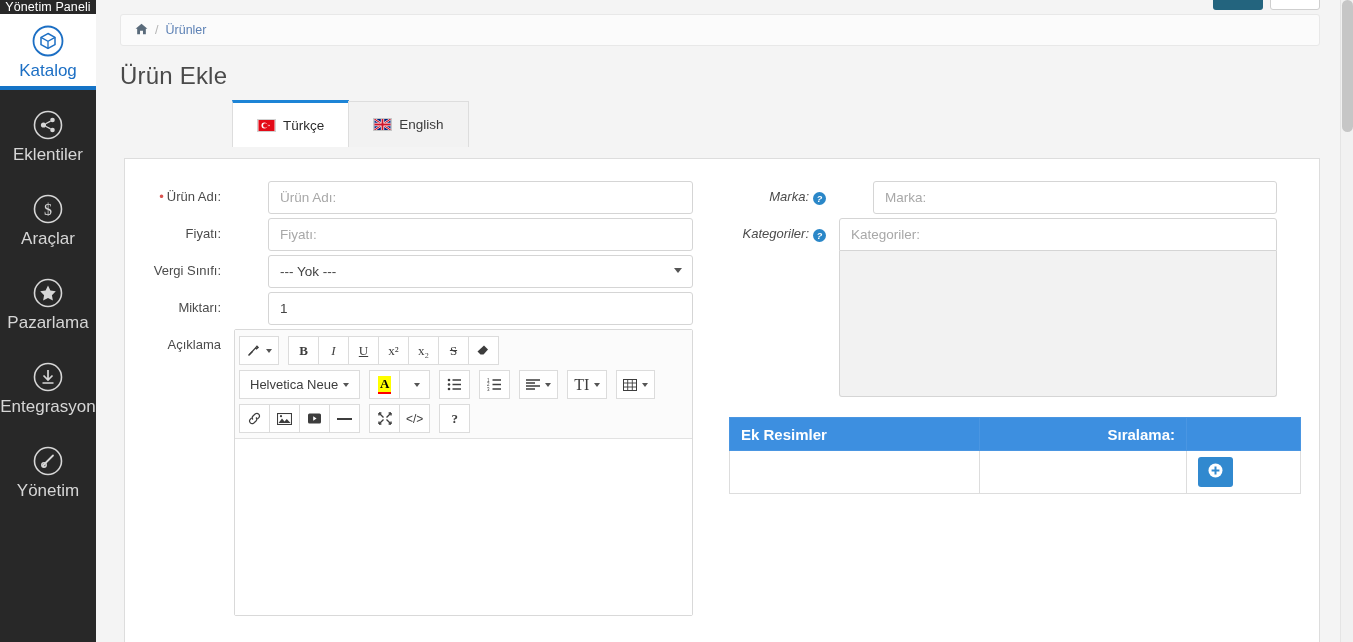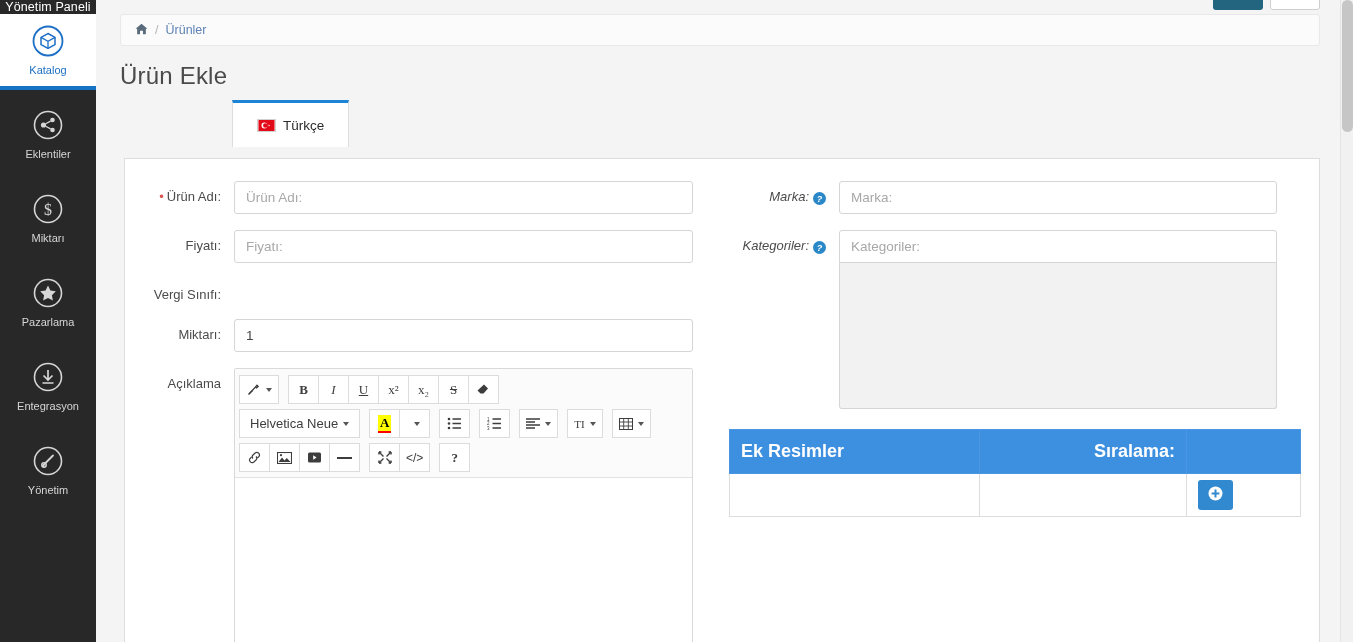--- a/index.html
+++ b/index.html
@@ -36,21 +36,21 @@
   .nav-item {
     width: 96px;
     padding: 10px 0 9px 0;
     text-align: center;
     color: #d6d6d6;
     cursor: pointer;
     position: relative;
   }
   .nav-item .nav-label {
     display: block;
-    font-size: 11px;
+    font-size: 17px;
     margin-top: 6px;
     line-height: 13px;
     white-space: nowrap;
   }
   .nav-item.active {
     background: #ffffff;
     color: #1c6fc4;
   }
   .nav-item.active::after {
     content: "";
@@ -202,21 +202,21 @@
   }
   .sel .inp { appearance: none; padding-right: 26px; }
   .sel .caret {
     position: absolute; right: 11px; top: 13px;
     width: 0; height: 0;
     border-left: 4px solid transparent;
     border-right: 4px solid transparent;
     border-top: 5px solid #555;
     pointer-events: none;
   }
-  .mrow { margin-bottom: 16px; }
+  .mrow { margin-bottom: 4px; gap: 34px; }
 
   .catbox {
     width: 100%;
     height: 146px;
     border: 1px solid #d5d5d5;
     border-top: none;
     background: #f2f2f2;
     border-radius: 0 0 3px 3px;
   }
 
@@ -284,23 +284,23 @@
   
   .tbl {
     border-collapse: collapse;
     width: 572px;
     margin-top: 20px;
     border: 1px solid #3c8dde;
   }
   .tbl th {
     background: #3d8fe0;
     color: #ffffff;
-    font-size: 18px;
+    font-size: 15px;
     font-weight: bold;
-    height: 44px;
+    height: 33px;
     padding: 0 11px;
     border: 1px solid #4a96e2;
     text-align: left;
   }
   .tbl th.right { text-align: right; }
   .tbl th.narrow { width: 114px; }
   .tbl td {
     border: 1px solid #dddddd;
     height: 40px;
     padding: 6px 11px;
@@ -364,21 +364,21 @@
       <span class="nav-label">Eklentiler</span>
     </div>
 
     <div class="nav-item" style="margin-top:12px">
       <span class="nav-icon">
         <svg viewBox="0 0 34 34">
             <circle cx="17" cy="17" r="13.5" fill="none" stroke="#d6d6d6" stroke-width="1.6"></circle>
         <text x="17" y="23" text-anchor="middle" font-size="16" font-family="Liberation Serif, serif" fill="#d6d6d6">$</text>
           </svg>
       </span>
-      <span class="nav-label">Miktarı</span>
+      <span class="nav-label">Araçlar</span>
     </div>
 
     <div class="nav-item" style="margin-top:12px">
       <span class="nav-icon">
         <svg viewBox="0 0 34 34">
             <circle cx="17" cy="17" r="13.5" fill="none" stroke="#d6d6d6" stroke-width="1.6"></circle>
         <path d="M17 9.5 L19.4 14.6 L24.8 15.3 L20.9 19.2 L21.9 24.6 L17 22 L12.1 24.6 L13.1 19.2 L9.2 15.3 L14.6 14.6 Z" fill="#d6d6d6"></path>
           </svg>
       </span>
       <span class="nav-label">Pazarlama</span>
@@ -431,20 +431,32 @@
         <span class="flag">
           <svg viewBox="0 0 19 13">
               <rect width="19" height="13" fill="#e30a17"></rect>
               <circle cx="7" cy="6.5" r="3.4" fill="#fff"></circle>
               <circle cx="8.1" cy="6.5" r="2.7" fill="#e30a17"></circle>
               <path d="M11.2 6.5 L13.6 5.7 L12.1 7.8 L12.1 5.2 L13.6 7.3 Z" fill="#fff"></path>
             </svg>
         </span>
         <span>Türkçe</span>
       </div>
+      <div class="tab">
+        <span class="flag">
+          <svg viewBox="0 0 19 13">
+              <rect width="19" height="13" fill="#00247d"></rect>
+          <path d="M0,0 L19,13 M19,0 L0,13" stroke="#fff" stroke-width="2.6"></path>
+          <path d="M0,0 L19,13 M19,0 L0,13" stroke="#cf142b" stroke-width="1.3"></path>
+          <path d="M9.5,0 L9.5,13 M0,6.5 L19,6.5" stroke="#fff" stroke-width="4"></path>
+          <path d="M9.5,0 L9.5,13 M0,6.5 L19,6.5" stroke="#cf142b" stroke-width="2.2"></path>
+            </svg>
+        </span>
+        <span>English</span>
+      </div>
     </div>
 
     <div class="panel">
       <div class="cols">
 
         <div class="col-left">
 
           <div class="form-row mrow">
             <div class="lbl">
               <span class="req-dot">•</span><span>Ürün Adı:</span>
@@ -456,20 +468,26 @@
 
           <div class="form-row mrow">
             <div class="lbl">Fiyatı:</div>
             <div class="fld">
               <input class="inp" type="text" placeholder="Fiyatı:" style="">
             </div>
           </div>
 
           <div class="form-row mrow">
             <div class="lbl">Vergi Sınıfı:</div>
+            <div class="fld">
+              <div class="sel">
+                <input class="inp" type="text" readonly="" value="--- Yok ---" style="">
+                <span class="caret"></span>
+              </div>
+            </div>
           </div>
 
           <div class="form-row mrow">
             <div class="lbl">Miktarı:</div>
             <div class="fld">
               <input class="inp" type="text" value="1" style="">
             </div>
           </div>
 
           <div class="form-row">
@@ -553,21 +571,21 @@
                     <div class="btn-group">
                       <div class="tb-b">
                         <svg width="14" height="11" viewBox="0 0 14 11">
                             <path d="M0 1 H14 M0 4 H9 M0 7 H14 M0 10 H9" stroke="#3d3d3d" stroke-width="1.4"></path>
                           </svg>
                         <span class="tb-caret"></span>
                       </div>
                     </div>
                     <div class="btn-group">
                       <div class="tb-b">
-                        <span style="font-family:'Liberation Serif',serif;font-size:11px;">TI</span>
+                        <span style="font-family:'Liberation Serif',serif;font-size:16px;">TI</span>
                         <span class="tb-caret"></span>
                       </div>
                     </div>
                     <div class="btn-group">
                       <div class="tb-b">
                         <svg width="14" height="12" viewBox="0 0 14 12">
                             <rect x="0.5" y="0.5" width="13" height="11" fill="none" stroke="#3d3d3d" stroke-width="1"></rect>
                             <path d="M0.5 4 H13.5 M0.5 8 H13.5 M4.7 0.5 V11.5 M9.3 0.5 V11.5" stroke="#3d3d3d" stroke-width="0.9"></path>
                           </svg>
                         <span class="tb-caret"></span>

